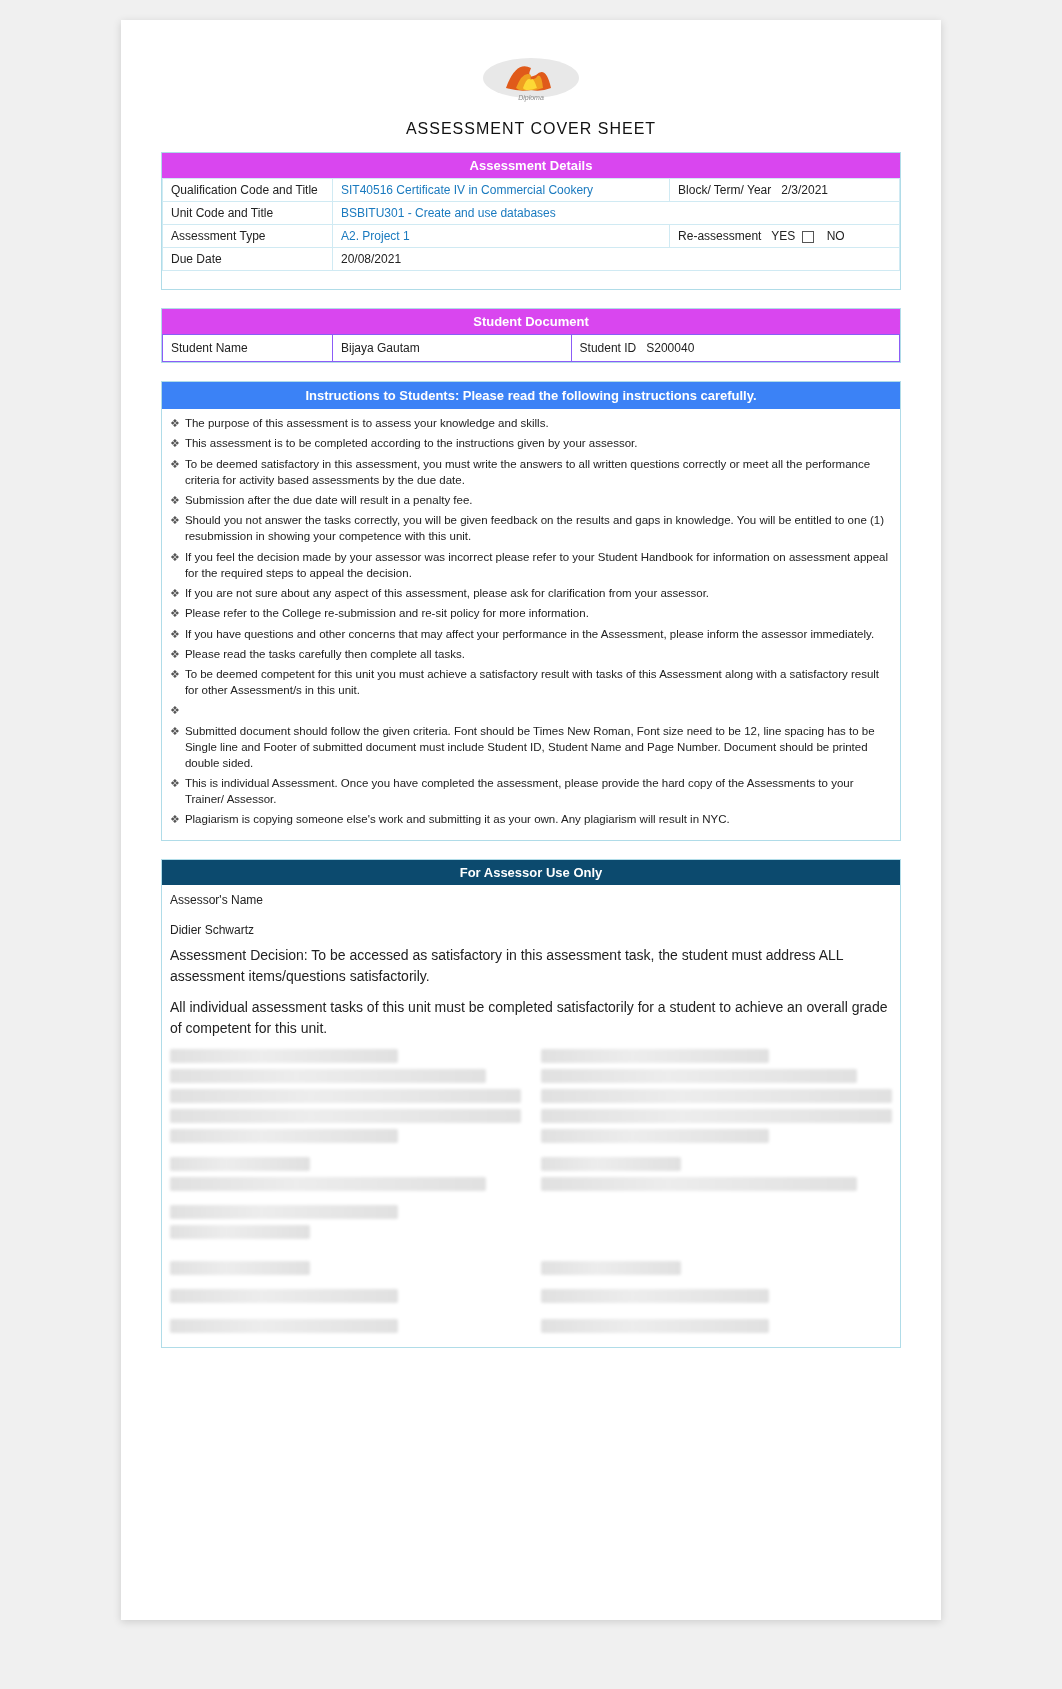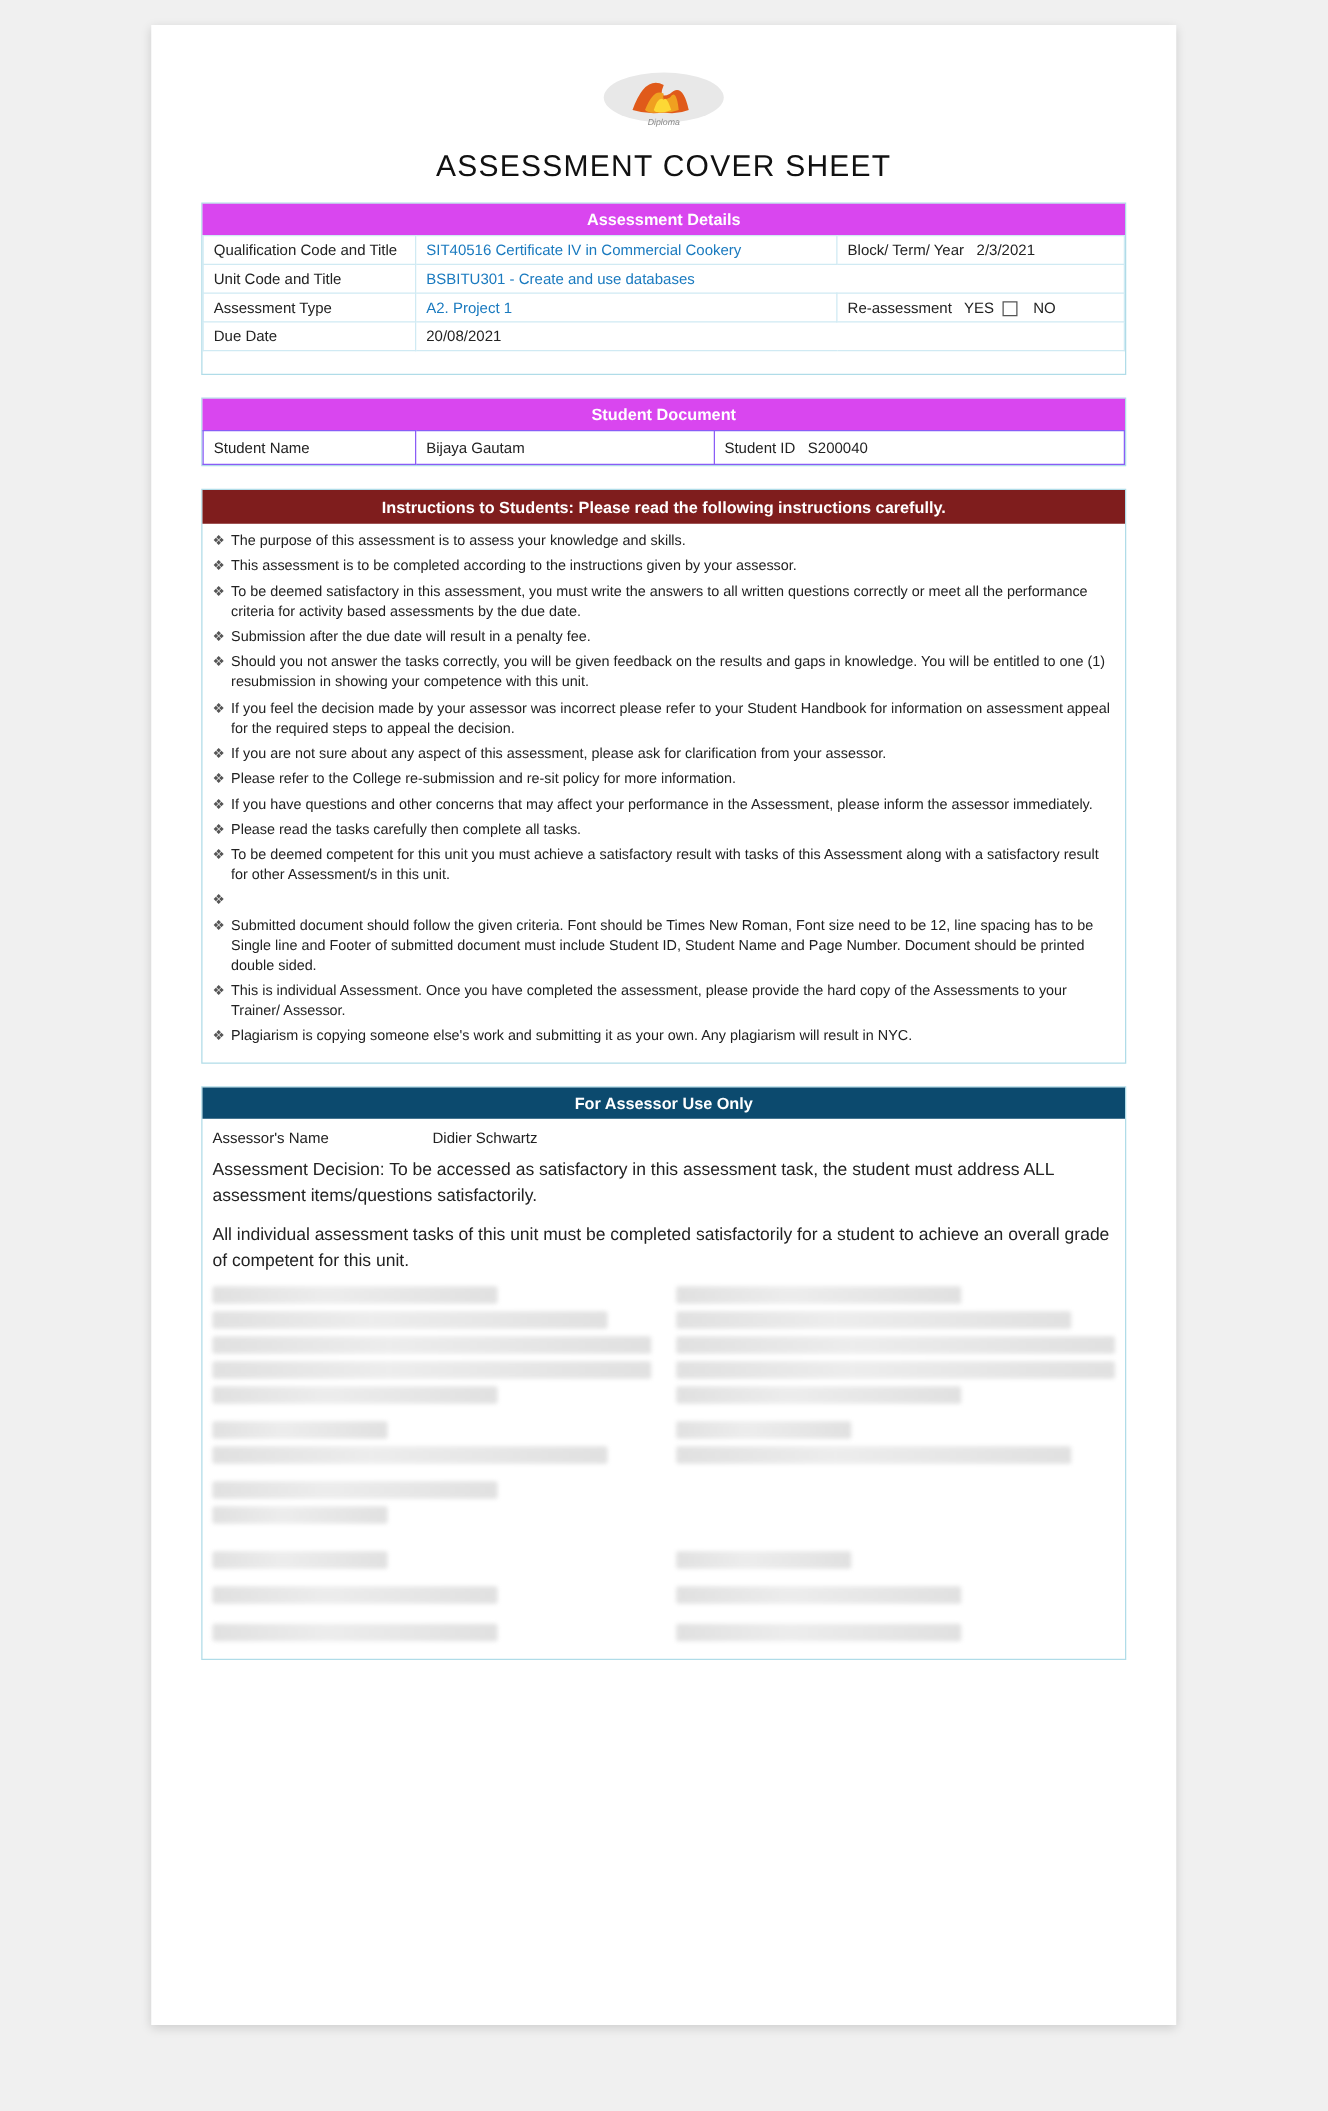--- a/index.html
+++ b/index.html
@@ -28,21 +28,21 @@
       width: 120px;
       height: 55px;
       position: relative;
     }
     .logo-placeholder svg {
       width: 120px;
       height: 55px;
     }
     .page-title {
       text-align: center;
-      font-size: 24px;
+      font-size: 16px;
       font-weight: normal;
       letter-spacing: 1px;
       margin-bottom: 14px;
       color: #111;
     }
     .section-header {
       background: #d946ef;
       color: #fff;
       text-align: center;
       font-size: 13px;
@@ -78,21 +78,21 @@
     }
     .student-table {
       width: 100%;
       border-collapse: collapse;
     }
     .student-table td {
       padding: 6px 8px;
       border: 1px solid #8b5cf6;
     }
     .instructions-header {
-      background: #7f1d1d;
+      background: #3b82f6;
       color: #fff;
       text-align: center;
       font-size: 13px;
       font-weight: bold;
       padding: 6px 8px;
       margin-bottom: 6px;
     }
     .instructions-list {
       padding: 0 8px 8px 8px;
     }
@@ -122,20 +122,21 @@
       font-weight: bold;
       padding: 5px 8px;
     }
     .assessor-body {
       padding: 8px;
     }
     .assessor-name-row {
       display: flex;
       gap: 16px;
       margin-bottom: 8px;
+      flex-direction: column;
     }
     .assessor-label {
       font-weight: normal;
       width: 160px;
     }
     .assessor-value {
       font-weight: normal;
     }
     .assessor-decision {
       font-size: 14px;

